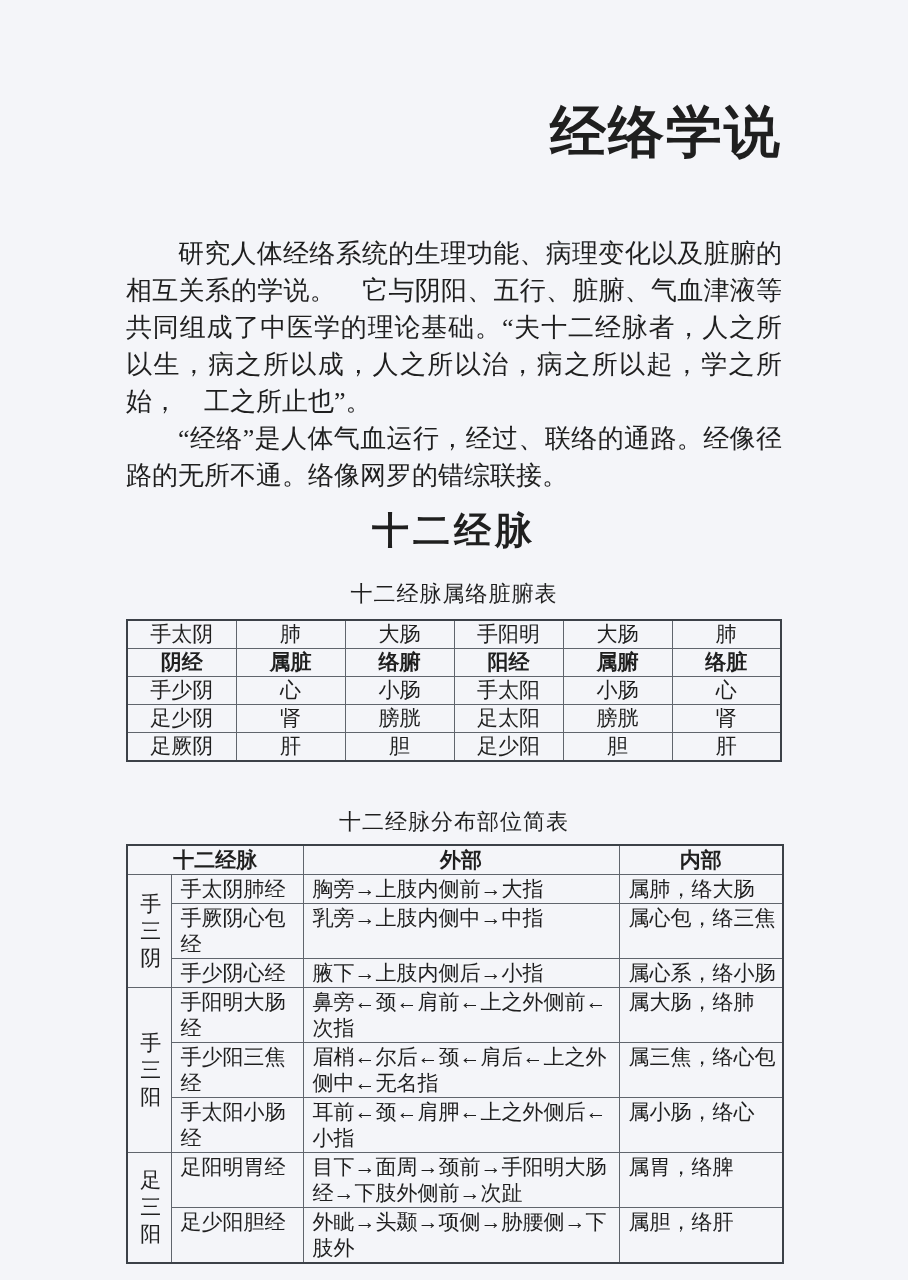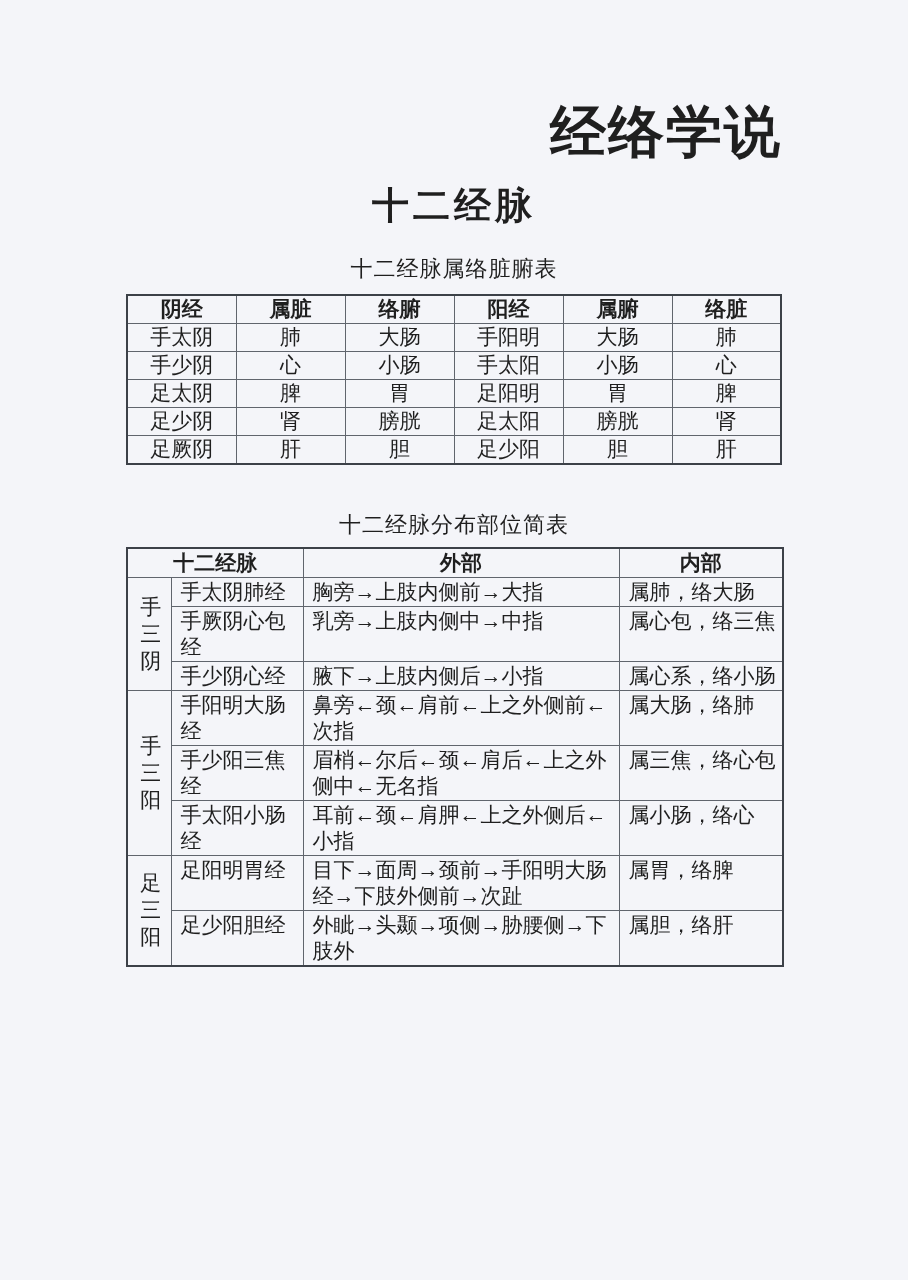--- a/index.html
+++ b/index.html
@@ -72,58 +72,54 @@
     line-height:27px; text-align:right;
   }
 </style>
 </head>
 <body>
 
 <div class="content">
 
   <h1 class="doc-title">经络学说</h1>
 
+  <div class="body-text">
+    <p class="para">研究人体经络系统的生理功能、病理变化以及脏腑的相互关系的学说。　它与阴阳、五行、脏腑、气血津液等共同组成了中医学的理论基础。“夫十二经脉者，人之所以生，病之所以成，人之所以治，病之所以起，学之所始，　工之所止也”。</p>
+    <p class="para">“经络”是人体气血运行，经过、联络的通路。经像径路的无所不通。络像网罗的错综联接。</p>
+  </div>
 
   <h2 class="section-title">十二经脉</h2>
 
   <div class="tcaption">十二经脉属络脏腑表</div>
 
   <table class="t1">
     <tbody>
         <tr>
+      <td>手太阴</td>
+      <td>肺</td>
+      <td>大肠</td>
+      <td>手阳明</td>
+      <td>大肠</td>
+      <td>肺</td>
+    </tr>
+    <tr>
       <th>阴经</th>
       <th>属脏</th>
       <th>络腑</th>
       <th>阳经</th>
       <th>属腑</th>
       <th>络脏</th>
     </tr>
     <tr>
-      <td>手太阴</td>
-      <td>肺</td>
-      <td>大肠</td>
-      <td>手阳明</td>
-      <td>大肠</td>
-      <td>肺</td>
-    </tr>
-    <tr>
       <td>手少阴</td>
       <td>心</td>
       <td>小肠</td>
       <td>手太阳</td>
       <td>小肠</td>
       <td>心</td>
-    </tr>
-    <tr>
-      <td>足太阴</td>
-      <td>脾</td>
-      <td>胃</td>
-      <td>足阳明</td>
-      <td>胃</td>
-      <td>脾</td>
     </tr>
     <tr>
       <td>足少阴</td>
       <td>肾</td>
       <td>膀胱</td>
       <td>足太阳</td>
       <td>膀胱</td>
       <td>肾</td>
     </tr>
     <tr>

